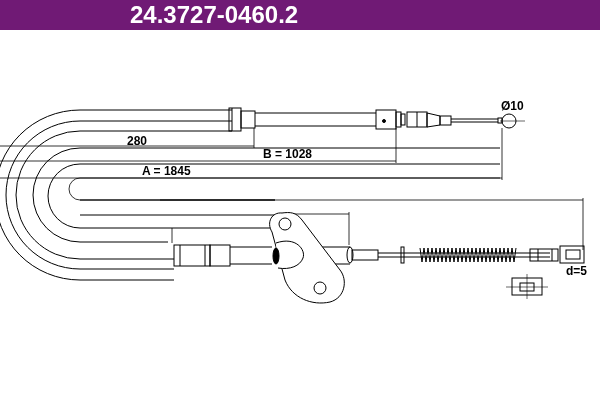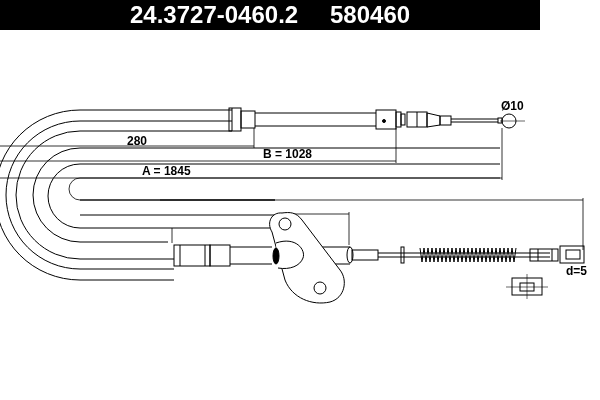--- a/index.html
+++ b/index.html
@@ -1,29 +1,28 @@
 <!DOCTYPE html>
 <html><head>
 <meta charset="utf-8">
 <style>
   html, body { margin:0; padding:0; background:#ffffff; }
   body { width:600px; height:400px; position:relative; overflow:hidden; font-family:"Liberation Sans", sans-serif; }
-  .header { position:absolute; left:0; top:0; width:540px; height:30px; background:#000000; color:#ffffff; }
+  .header { position:absolute; left:0; top:0; width:600px; height:30px; background:#701a75; color:#ffffff; }
   .header .pn { position:absolute; top:1px; font-weight:bold; font-size:24px; letter-spacing:0px; line-height:28px; }
   .header .pn1 { left:130px; }
   .header .pn2 { left:330px; }
   svg { position:absolute; left:0; top:0; }
   .lbl { font-family:"Liberation Sans", sans-serif; font-weight:bold; font-size:12px; fill:#000; }
 </style>
 </head>
 <body>
 
 <div class="header">
   <span class="pn pn1">24.3727-0460.2</span>
-  <span class="pn pn2">580460</span>
 </div>
 
 <svg width="600" height="400" viewBox="0 0 600 400">
   <g fill="none" stroke="#000" stroke-width="1">
 
     <g>
       <path d="M232,110 L80,110 A85,85 0 0 0 80,280 L174,280"></path>
       <path d="M232,121 L80,121 A74,74 0 0 0 80,269 L174,269"></path>
       <path d="M232,131 L80,131 A64,64 0 0 0 80,259 L174,259"></path>
       <path d="M500,148 L80,148 A47,47 0 0 0 80,242 L168,242"></path>

